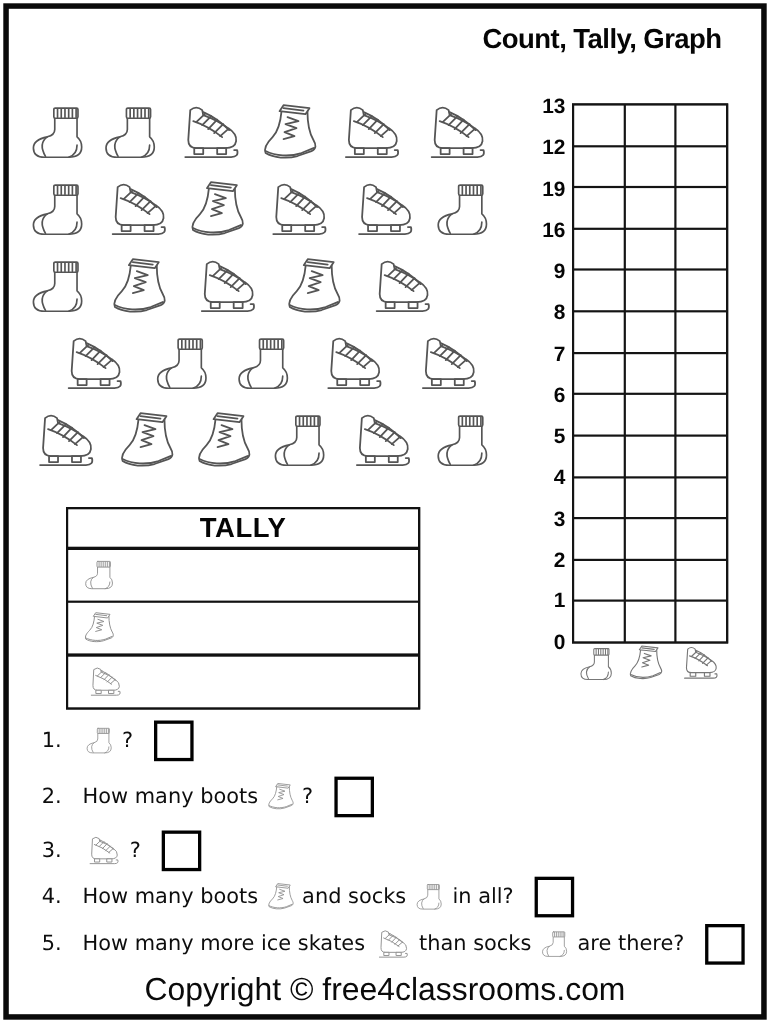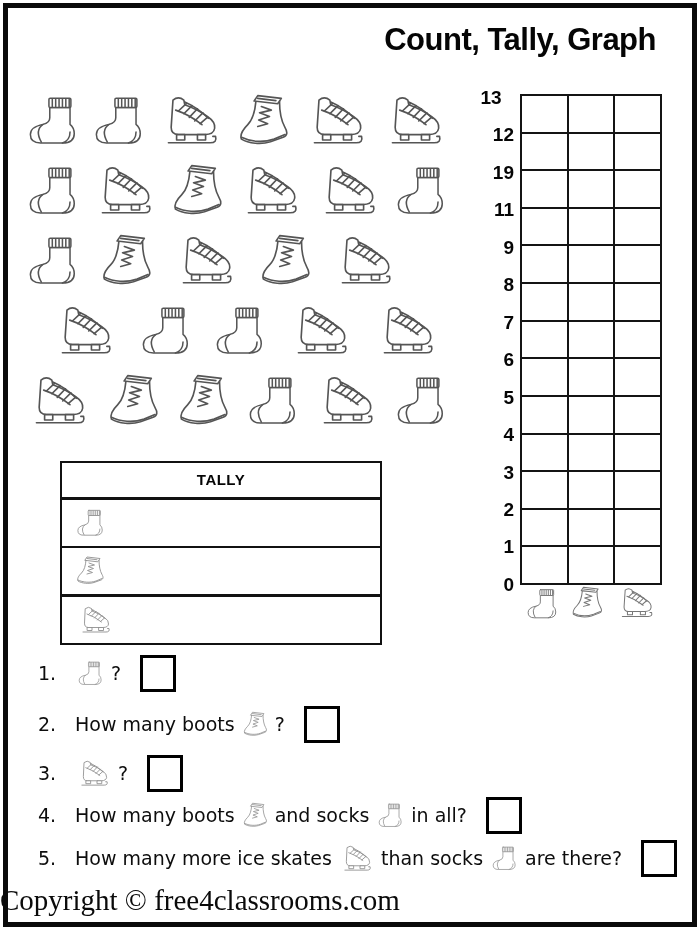--- a/index.html
+++ b/index.html
@@ -4,21 +4,21 @@
 <style>
   html,body{margin:0;padding:0;background:#fff;}
   .page{
     position:relative;width:700px;height:930px;background:#fff;overflow:hidden;
     font-family:"DejaVu Sans",sans-serif;color:#111;
   }
   .frame{position:absolute;left:3px;top:3px;right:3px;bottom:3px;border:5px solid #0a0a0a;pointer-events:none;}
 
   
   .name-line{position:absolute;left:38px;top:30px;font-family:"Liberation Sans",sans-serif;font-size:20px;color:#141414;letter-spacing:0.2px;}
-  .title{position:absolute;right:44px;top:22px;font-family:"Liberation Sans",sans-serif;font-weight:bold;font-size:31px;letter-spacing:-0.5px;color:#050505;}
+  .title{position:absolute;right:44px;top:22px;font-family:"Liberation Sans",sans-serif;font-weight:bold;font-size:25px;letter-spacing:-0.5px;color:#050505;}
 
   
   .items-grid{position:absolute;left:26px;top:86px;width:424px;}
   .items-row{height:70px;display:flex;justify-content:space-between;align-items:center;}
   .items-row:nth-child(3){padding-right:50px;}
   .items-row:nth-child(4){padding-left:26px;padding-right:8px;}
   .icon{display:inline-block;}
   .item-icon{stroke:#555;}
   .item-icon.sock{width:56px;height:54px;}
   .item-icon.boot{width:58px;height:58px;}
@@ -44,21 +44,21 @@
   .graph-icon.skate{width:46px;height:36px;}
 
   
   .tally{
     position:absolute;left:60px;top:461px;width:318px;
     background:#111;border:2.5px solid #111;
     display:flex;flex-direction:column;gap:2.5px;
   }
   .tally-header{
     background:#fff;height:34px;line-height:34px;text-align:center;
-    font-family:"Liberation Sans",sans-serif;font-weight:bold;font-size:15px;letter-spacing:0.5px;color:#050505;
+    font-family:"Liberation Sans",sans-serif;font-weight:bold;font-size:25px;letter-spacing:0.5px;color:#050505;
   }
   .tally-row{background:#fff;height:46px;display:flex;align-items:center;padding-left:13px;}
   .tally-icon{stroke:#909090;}
   .tally-icon.sock{width:32px;height:30px;}
   .tally-icon.boot{width:32px;height:34px;}
   .tally-icon.skate{width:42px;height:32px;}
 
   
   .questions{position:absolute;left:38px;top:648px;width:656px;}
   .question{position:absolute;left:0;height:44px;display:flex;align-items:center;font-size:19px;color:#0d0d0d;}
@@ -67,22 +67,22 @@
   .q-body{display:flex;align-items:center;}
   .q-text{margin-right:6px;white-space:nowrap;}
   .q-icon{stroke:#909090;margin:0 5px 0 1px;}
   .q-icon.sock{width:30px;height:27px;}
   .q-icon.boot{width:28px;height:31px;}
   .q-icon.skate{width:37px;height:31px;}
   .answer-box{width:30px;height:31px;border:3.5px solid #000;margin-left:13px;flex:none;background:#fff;}
 
   
   .footer{
-    position:absolute;left:0;bottom:13px;width:100%;text-align:left;
-    font-family:Liberation Serif, serif;font-size:29px;color:#0a0a0a;
+    position:absolute;left:0;bottom:13px;width:100%;text-align:center;
+    font-family:Liberation Sans, sans-serif;font-size:29px;color:#0a0a0a;
   }
 </style>
 </head>
 <body>
 
 <svg width="0" height="0" style="position:absolute" aria-hidden="true">
   <defs>
     <symbol id="sym-sock" viewBox="0 0 64 64">
       <path fill="#fff" d="M27 16 L27 28 Q27 34 19 36 Q4 39 4 48 Q4 58 16 58 L42 58 Q56 58 56 47 Q56 40 51 36 L51 16 Z"></path>
       <rect fill="#fff" x="26" y="5" width="26" height="11" rx="1.5"></rect>
@@ -206,24 +206,24 @@
           <use href="#sym-skate" xlink:href="#sym-skate"></use>
         </svg>
         <svg viewBox="0 0 64 64" class="icon item-icon sock">
           <use href="#sym-sock" xlink:href="#sym-sock"></use>
         </svg>
       </div>
     </div>
 
   <div class="graph">
     <div class="graph-ticks">
-        <div class="tick" style="top: 2px; text-align: center;">13</div>
+        <div class="tick" style="top: 2px;">13</div>
         <div class="tick" style="top: 39.45px;">12</div>
         <div class="tick" style="top: 76.9px;">19</div>
-        <div class="tick" style="top: 114.35px;">11</div>
+        <div class="tick" style="top: 114.35px;">16</div>
         <div class="tick" style="top: 151.8px;">9</div>
         <div class="tick" style="top: 189.25px;">8</div>
         <div class="tick" style="top: 226.7px;">7</div>
         <div class="tick" style="top: 264.15px;">6</div>
         <div class="tick" style="top: 301.6px;">5</div>
         <div class="tick" style="top: 339.05px;">4</div>
         <div class="tick" style="top: 376.5px;">3</div>
         <div class="tick" style="top: 413.95px;">2</div>
         <div class="tick" style="top: 451.4px;">1</div>
         <div class="tick" style="top: 488.85px;">0</div>

